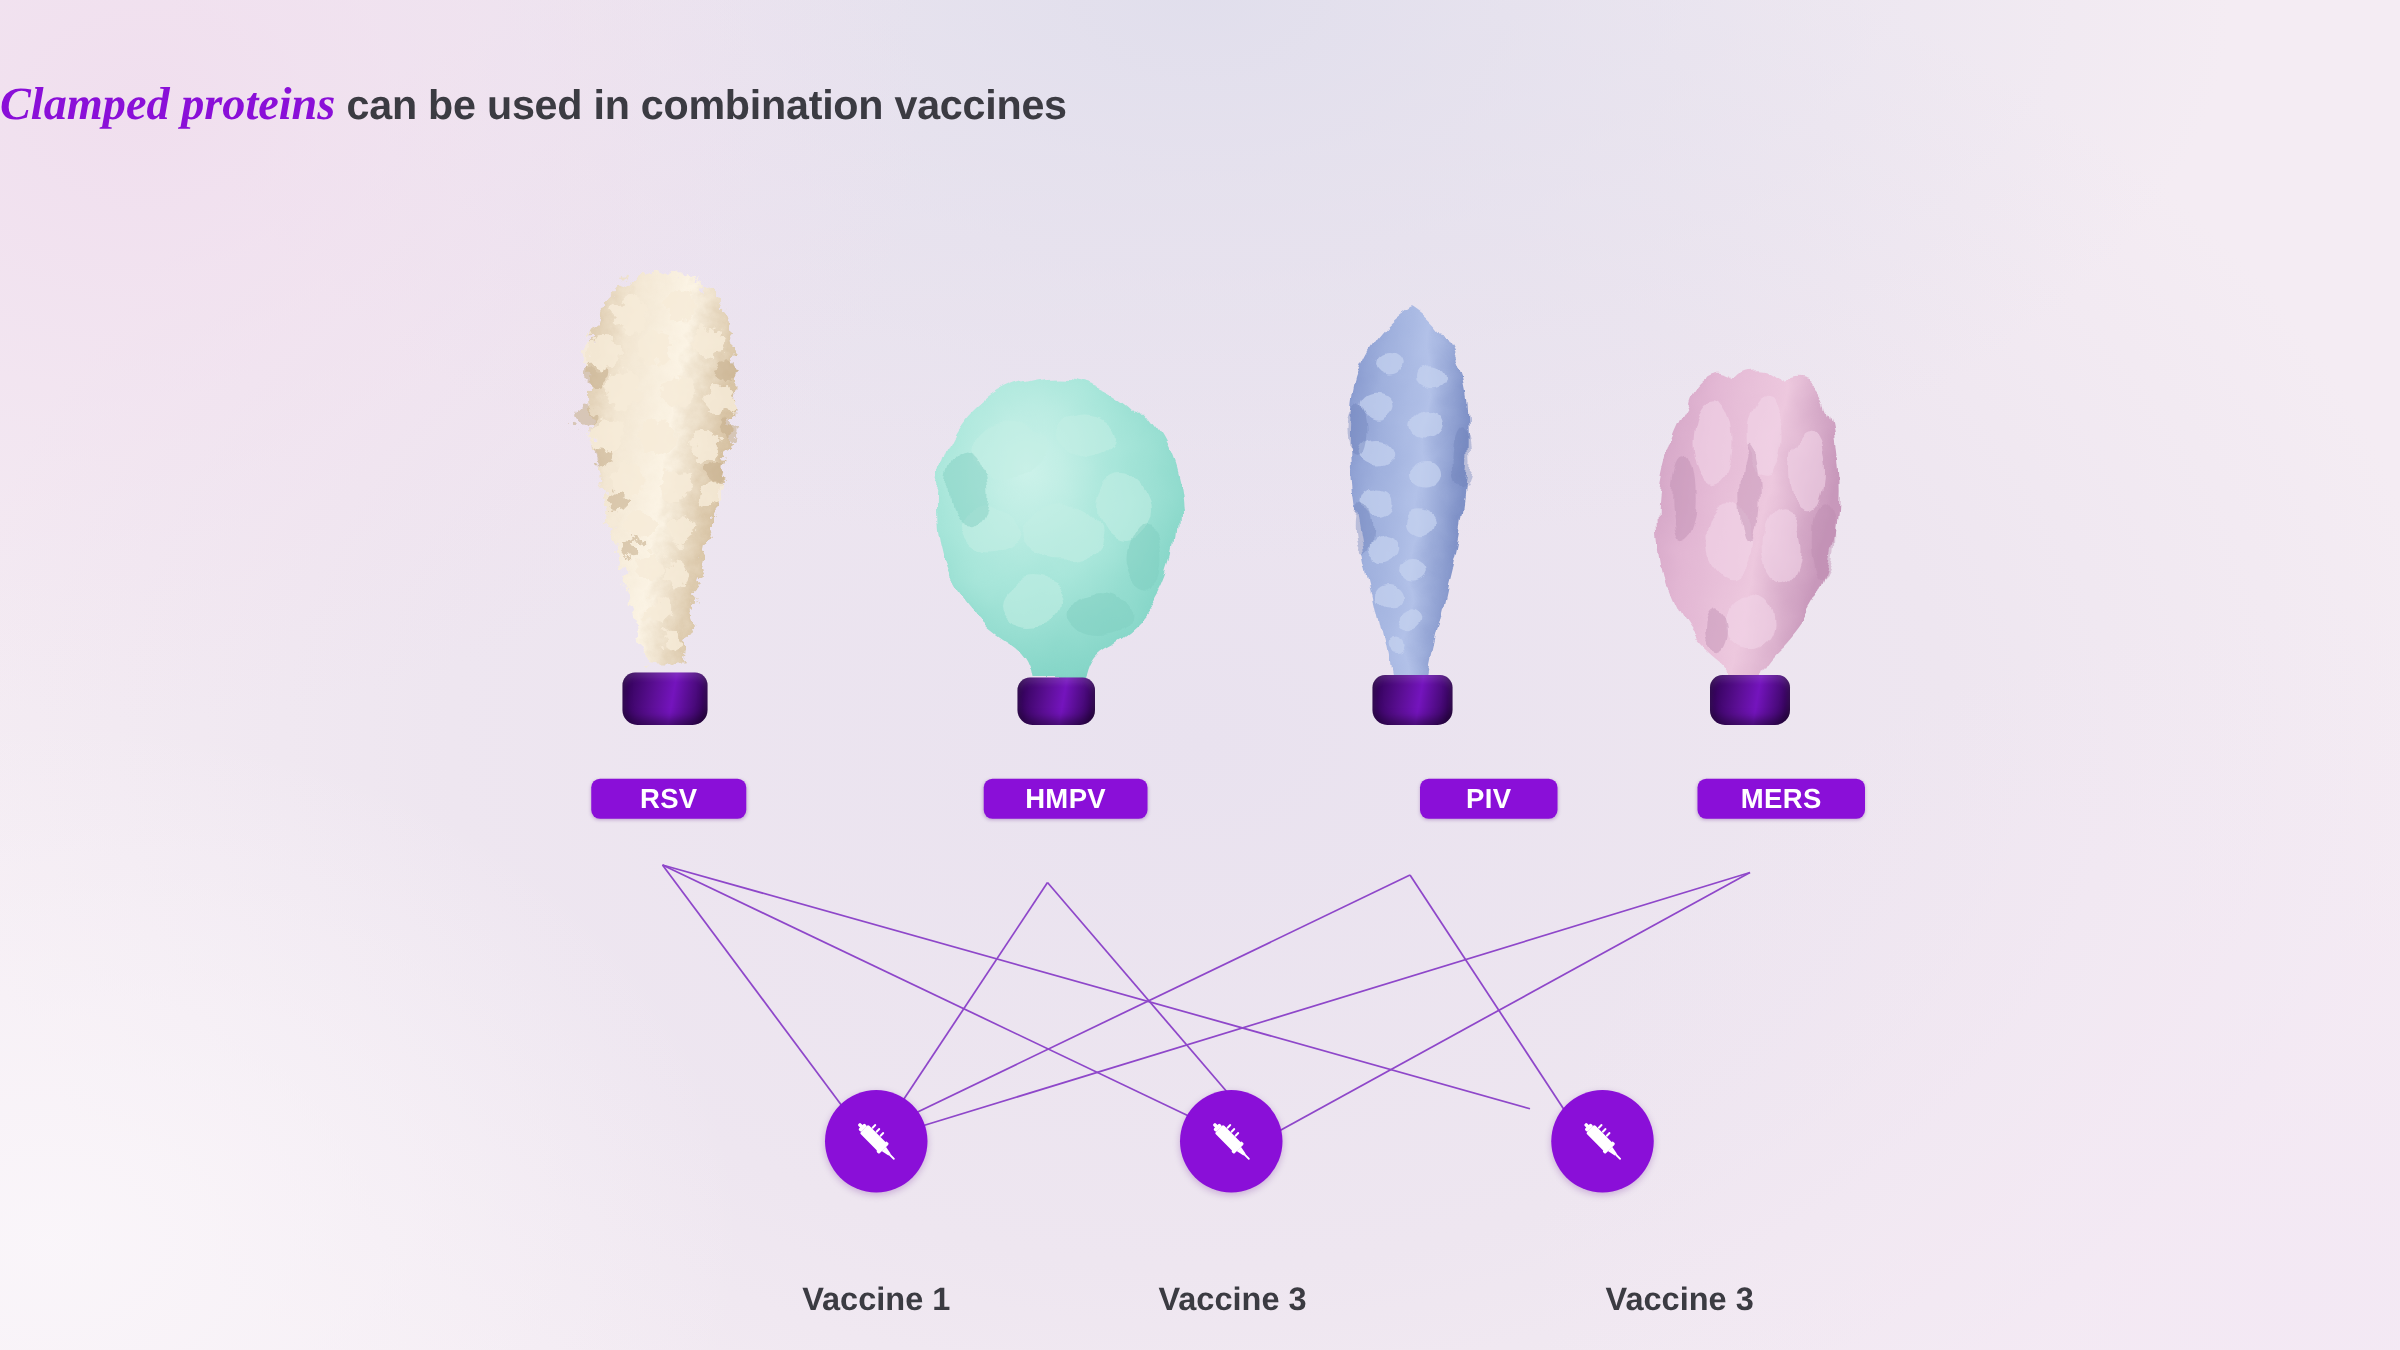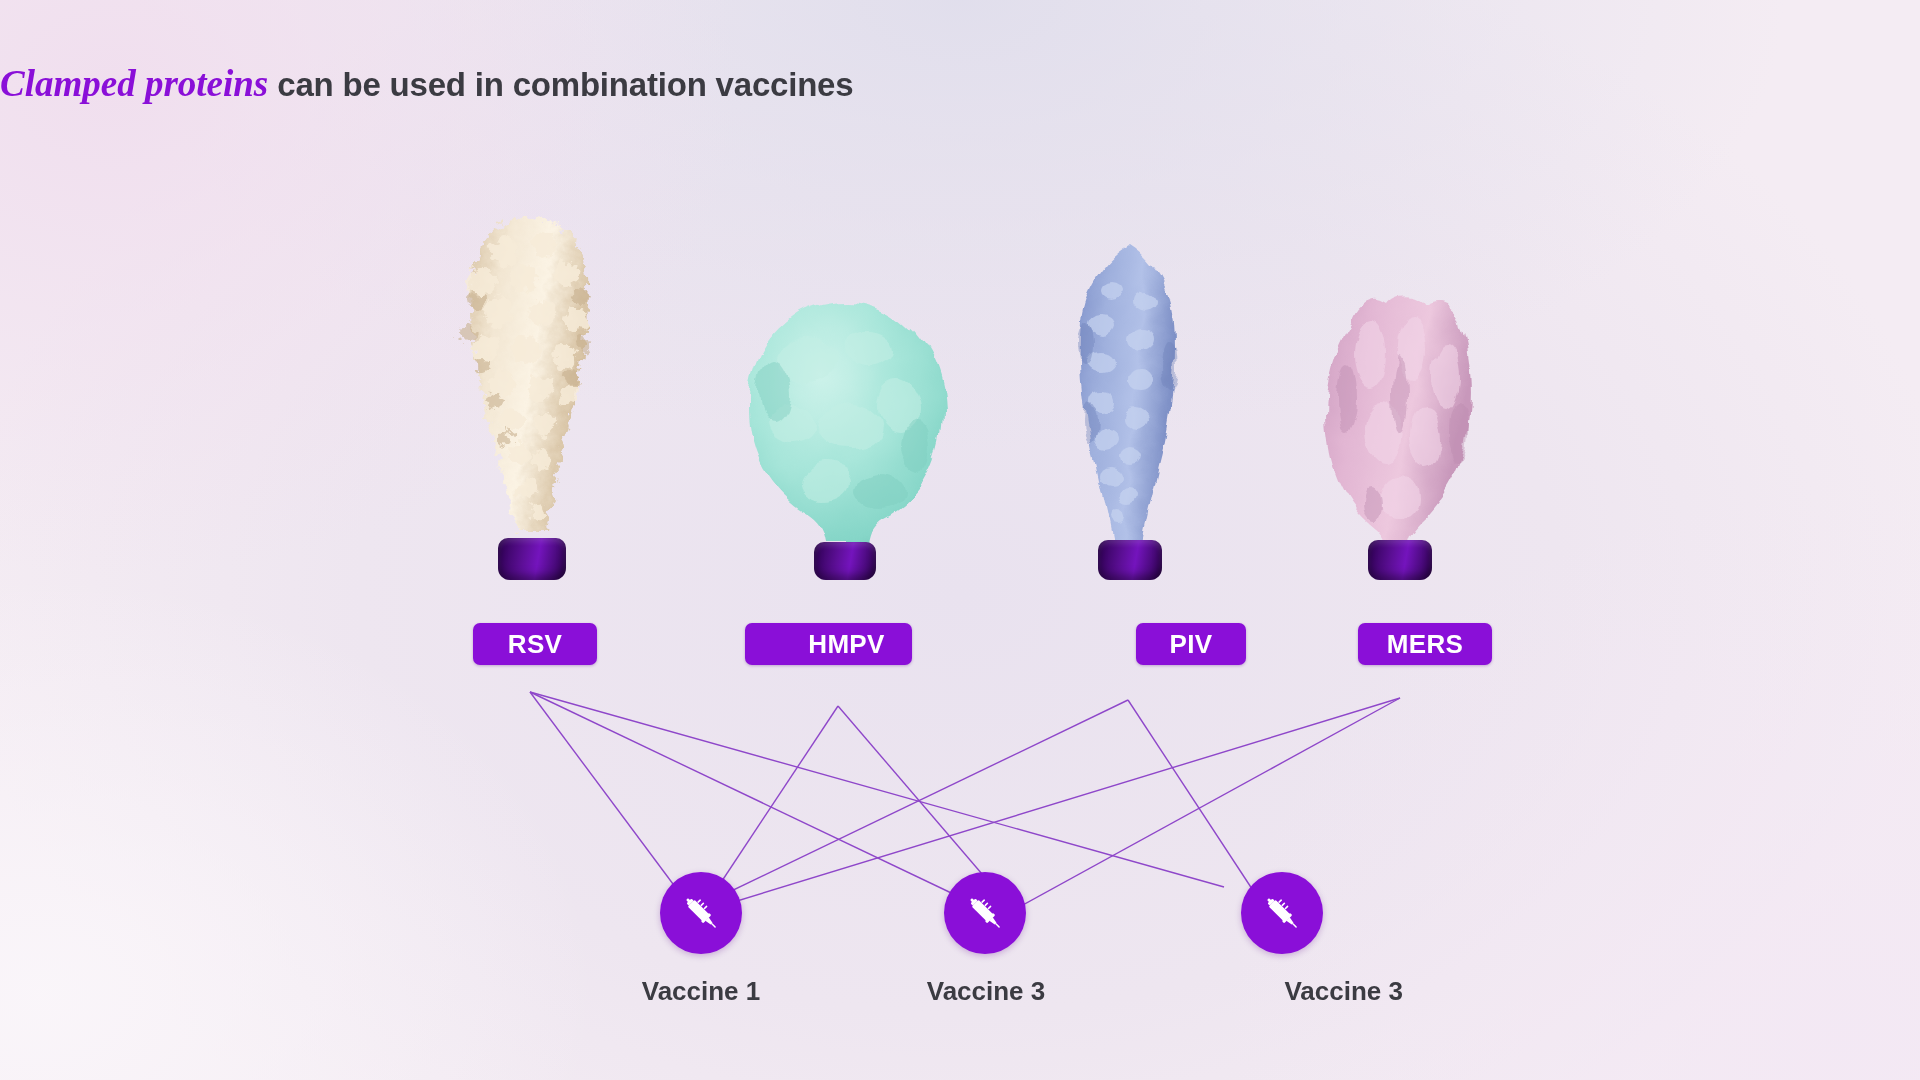--- a/index.html
+++ b/index.html
@@ -65,25 +65,25 @@
     position: absolute;
     bottom: 0;
     border-radius: 10px 10px 12px 12px;
     background: linear-gradient(100deg, #2c0050 0%, #5d0f97 38%, #7414bd 58%, #4a0a7c 82%, #290047 100%);
     box-shadow: inset 0 -5px 8px rgba(0,0,0,0.38), inset 0 4px 5px rgba(255,255,255,0.12);
   }
 
   
   .badge {
     position: absolute;
-    height: 42px;
+    height: 32px;
     border-radius: 7px;
     background: #8a0fd8;
     color: #ffffff;
-    font-size: 26px;
+    font-size: 22px;
     font-weight: bold;
     letter-spacing: 0.3px;
     display: flex;
     align-items: center;
     justify-content: center;
     box-shadow: 0 1px 3px rgba(80,0,130,0.28);
   }
 
   
   .vaccine-node {
@@ -99,20 +99,21 @@
   }
   .vaccine-node svg { display: block; }
   .vaccine-label {
     position: absolute;
     width: 240px;
     text-align: center;
     font-size: 26px;
     font-weight: bold;
     color: #3b3b42;
     white-space: nowrap;
+    margin-top: 48px;
   }
 
   
   #connectors {
     position: absolute;
     left: 0; top: 0;
     width: 1920px;
     height: 1080px;
     pointer-events: none;
   }
@@ -237,21 +238,21 @@
           <g fill="#7fcec0" opacity="0.45">
             <ellipse cx="44" cy="96" rx="16" ry="30"></ellipse>
             <ellipse cx="188" cy="150" rx="16" ry="26"></ellipse>
             <ellipse cx="150" cy="196" rx="22" ry="16"></ellipse>
           </g>
         </g>
       </svg>
     </div>
     <div class="clamp" style="left:84px; width:62px; height:38px;"></div>
   </div>
-  <div class="badge" style="left:745px; top:623px; width:131px;padding-left:36px;">
+  <div class="badge" style="left:787px; top:623px; width:131px;">
     <span>HMPV</span>
   </div>
 
   <div class="protein" style="left:1040px; top:230px; width:180px; height:350px;">
     <div class="blob-wrap">
       <svg width="180" height="305" viewBox="0 0 180 305">
         <defs>
           <linearGradient id="pivG" x1="0" y1="0" x2="1" y2="0.25">
             <stop offset="0" stop-color="#8294cb"></stop>
             <stop offset="0.3" stop-color="#9fb0dd"></stop>

